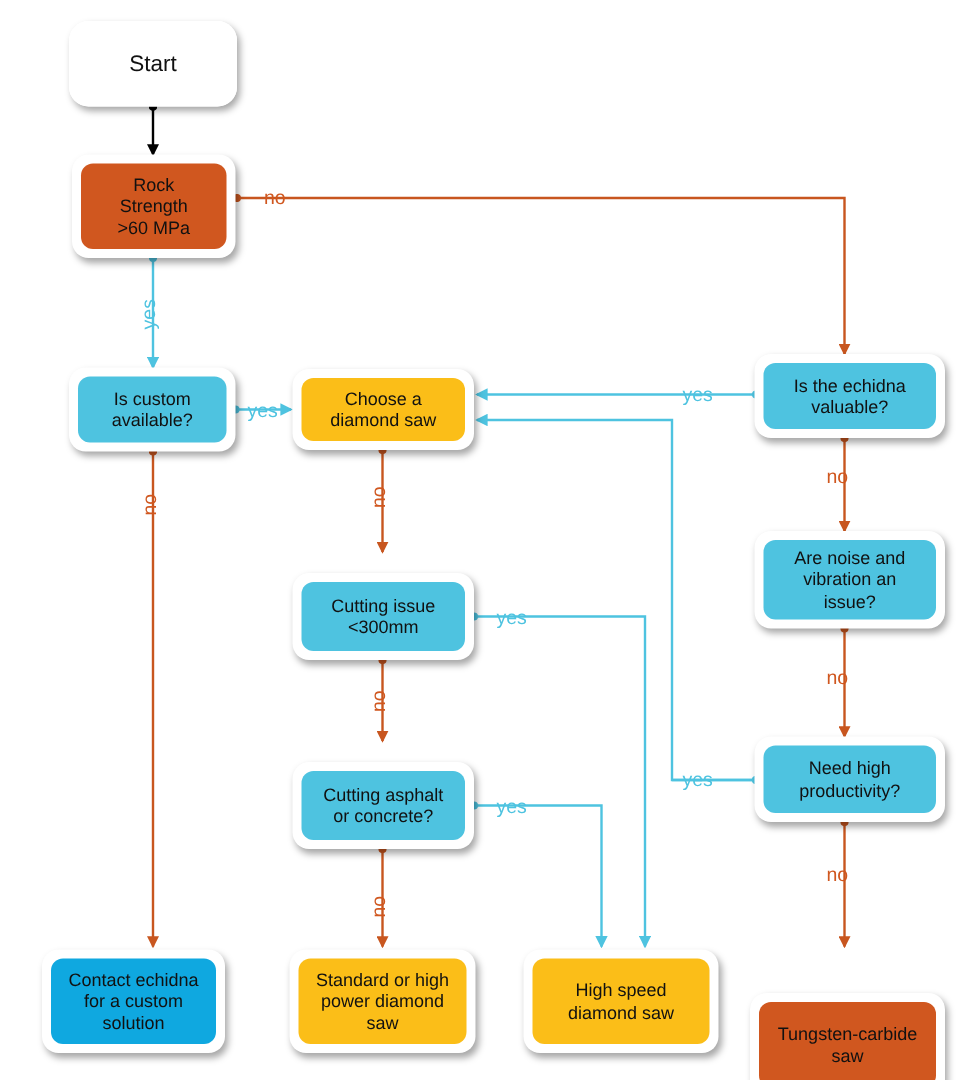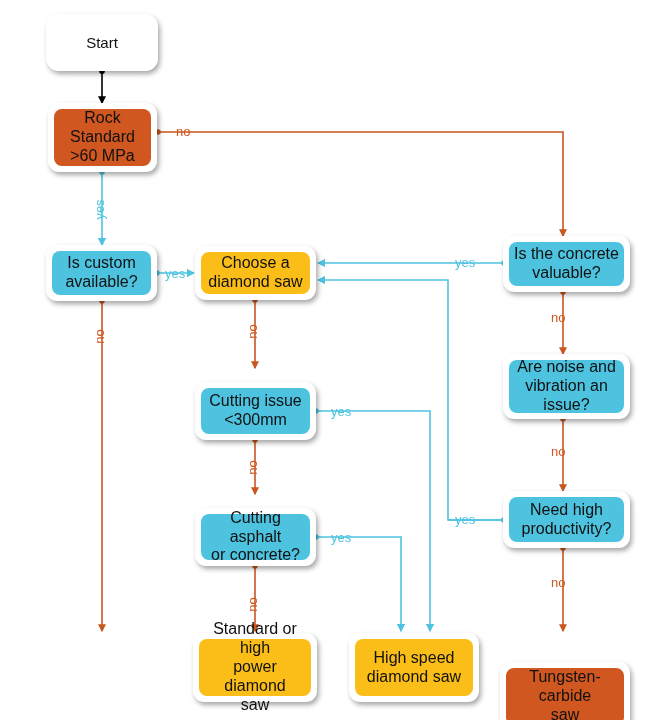--- a/index.html
+++ b/index.html
@@ -37,21 +37,21 @@
     width: 100%;
     height: 100%;
     box-sizing: border-box;
     border-radius: 8px;
     display: flex;
     align-items: center;
     justify-content: center;
     text-align: center;
     line-height: 1.18;
     color: #111111;
-    font-size: 16px;
+    font-size: 12px;
     padding: 2px 5px;
   }
   .node.start {
     padding: 0;
     border-radius: 13px;
   }
   .node.start .inner {
     background: #ffffff;
     border-radius: 13px;
     font-size: 15px;
@@ -140,21 +140,21 @@
   </svg>
 
   <div class="node start fill-white" style="left:46px; top:14px; width:112px; height:57px;">
     <div class="inner">Start</div>
   </div>
 
   <div class="node fill-orange" style="left:48px; top:103px; width:109px; height:69px;">
     <div class="inner">
       <div>
         <div>Rock</div>
-        <div>Standard</div>
+        <div>Strength</div>
         <div>&gt;60 MPa</div>
       </div>
     </div>
   </div>
 
   <div class="node fill-cyan" style="left:46px; top:245px; width:111px; height:56px;">
     <div class="inner">
       <div>
         <div>Is custom</div>
         <div>available?</div>
@@ -167,21 +167,21 @@
       <div>
         <div>Choose a</div>
         <div>diamond saw</div>
       </div>
     </div>
   </div>
 
   <div class="node fill-cyan" style="left:503px; top:236px; width:127px; height:56px;">
     <div class="inner">
       <div>
-        <div>Is the concrete</div>
+        <div>Is the echidna</div>
         <div>valuable?</div>
       </div>
     </div>
   </div>
 
   <div class="node fill-cyan" style="left:195px; top:382px; width:121px; height:58px;">
     <div class="inner">
       <div>
         <div>Cutting issue</div>
         <div>&lt;300mm</div>
@@ -210,20 +210,29 @@
 
   <div class="node fill-cyan" style="left:503px; top:491px; width:127px; height:57px;">
     <div class="inner">
       <div>
         <div>Need high</div>
         <div>productivity?</div>
       </div>
     </div>
   </div>
 
+  <div class="node fill-blue" style="left:28px; top:633px; width:122px; height:69px;">
+    <div class="inner">
+      <div>
+        <div>Contact echidna</div>
+        <div>for a custom</div>
+        <div>solution</div>
+      </div>
+    </div>
+  </div>
 
   <div class="node fill-yellow" style="left:193px; top:633px; width:124px; height:69px;">
     <div class="inner">
       <div>
         <div>Standard or high</div>
         <div>power diamond</div>
         <div>saw</div>
       </div>
     </div>
   </div>

